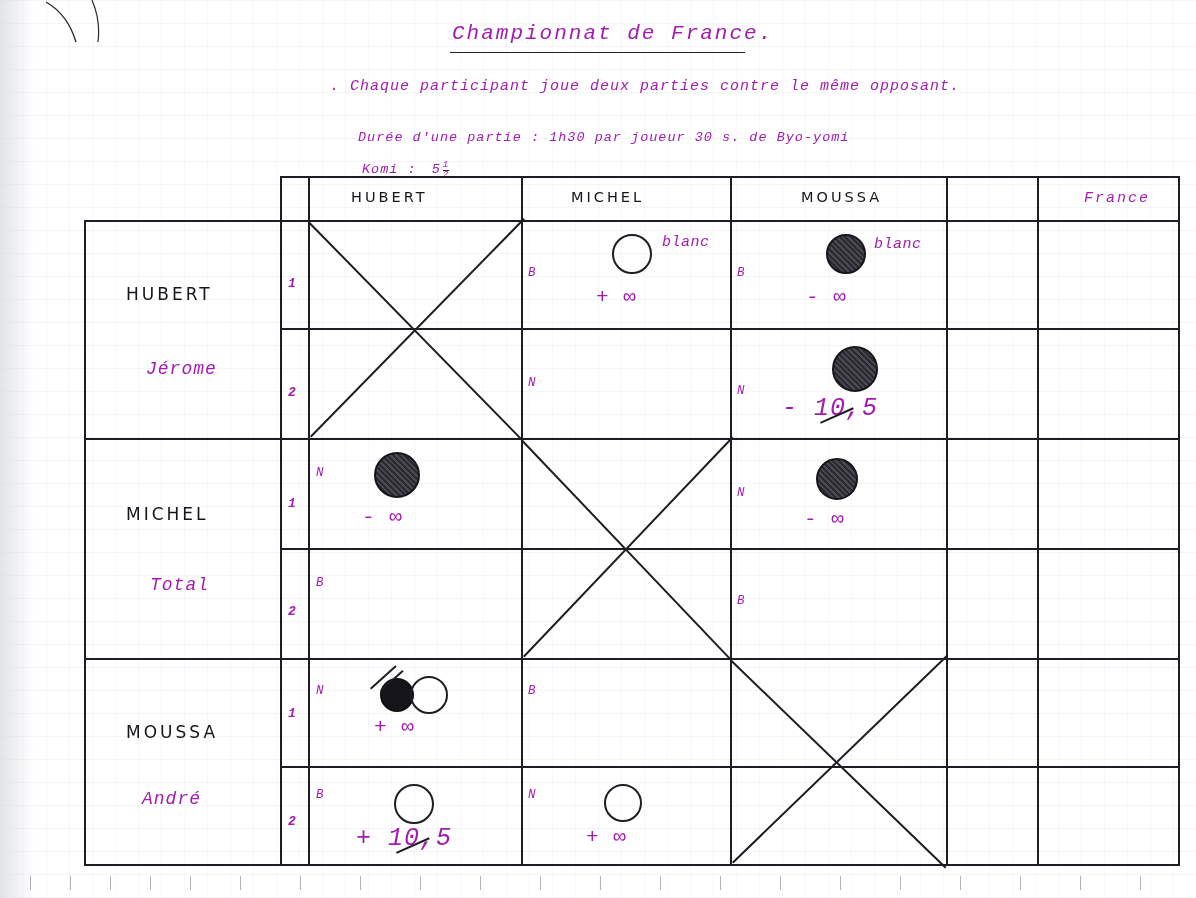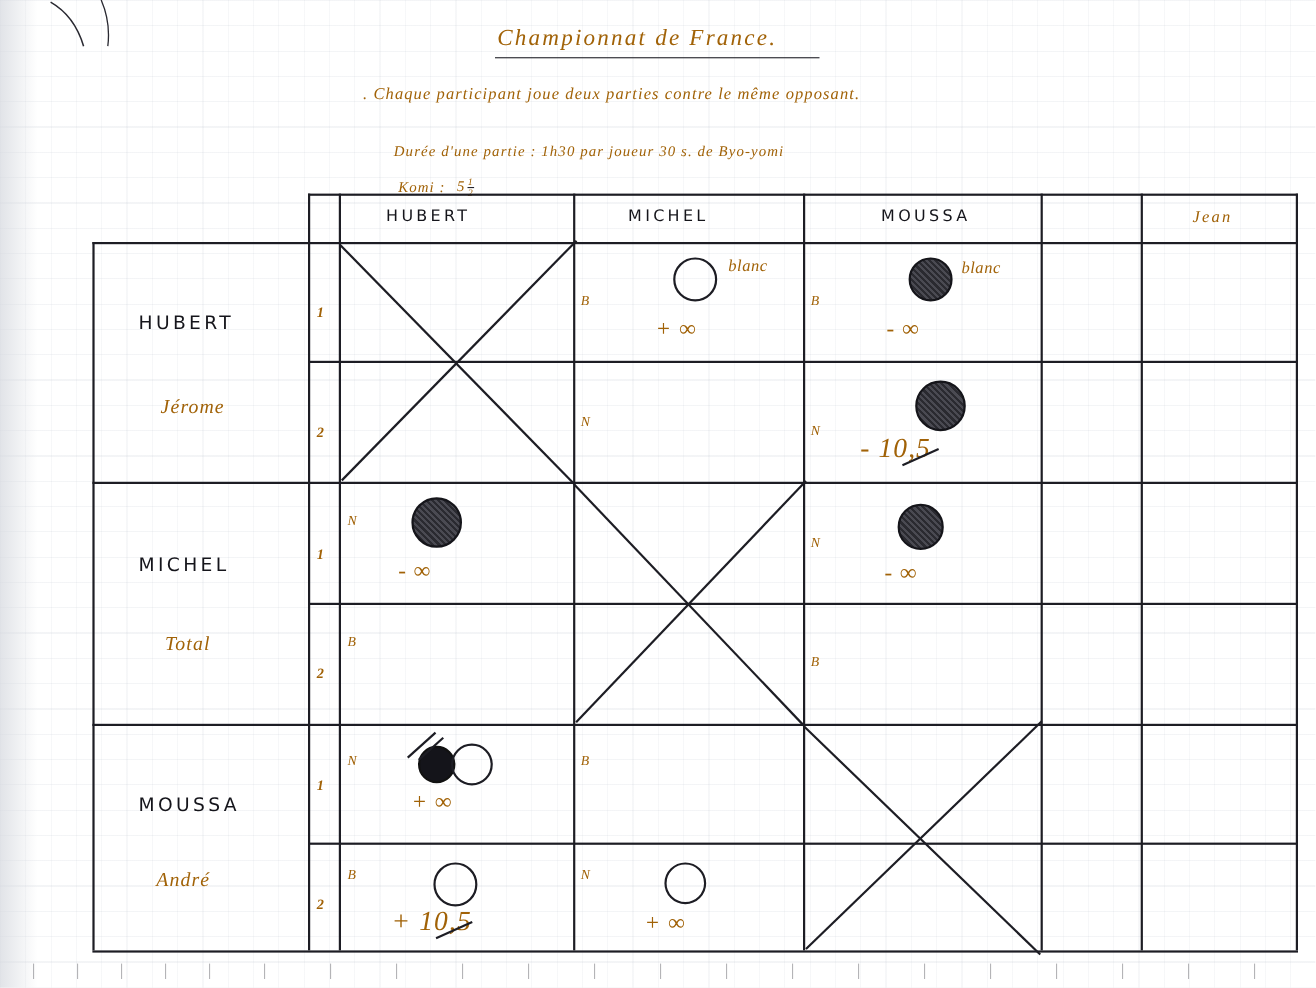--- a/index.html
+++ b/index.html
@@ -22,23 +22,23 @@
   .edge-left{
     position:absolute;left:0;top:0;width:34px;height:898px;
     background:linear-gradient(to right, rgba(215,218,224,0.75), rgba(255,255,255,0));
     pointer-events:none;
   }
   .edge-top-scribble{
     position:absolute;left:40px;top:0;width:70px;height:44px;
     pointer-events:none;
   }
   .hand{
-    font-family:Liberation Serif, serif;
+    font-family:Liberation Mono, monospace;
     font-style:italic;
-    color:#a16207;
+    color:#a21caf;
   }
   .print{
     font-family:"DejaVu Sans", sans-serif;
     letter-spacing:2px;
     color:#15151b;
   }
 
   
   #title{
     position:absolute;left:452px;top:22px;
@@ -156,21 +156,21 @@
   <div class="ln v" style="left:224px;top:0px;height:688px;"></div>
   <div class="ln v" style="left:437px;top:0px;height:688px;"></div>
   <div class="ln v" style="left:646px;top:0px;height:688px;"></div>
   <div class="ln v" style="left:862px;top:0px;height:688px;"></div>
   <div class="ln v" style="left:953px;top:0px;height:688px;"></div>
   <div class="ln v" style="left:1094px;top:0px;height:688px;"></div>
 
   <div class="cell-label print colhead" style="left:267px;top:13px;">HUBERT</div>
   <div class="cell-label print colhead" style="left:487px;top:13px;">MICHEL</div>
   <div class="cell-label print colhead" style="left:717px;top:13px;">MOUSSA</div>
-  <div class="cell-label hand" style="left:1000px;top:14px;font-size:15px;letter-spacing:2px;">Jean</div>
+  <div class="cell-label hand" style="left:1000px;top:14px;font-size:15px;letter-spacing:2px;">France</div>
 
   <div class="cell-label print rowname" style="left:42px;top:108px;">HUBERT</div>
   <div class="cell-label hand rowsub" style="left:62px;top:183px;">Jérome</div>
 
   <div class="cell-label print rowname" style="left:42px;top:328px;">MICHEL</div>
   <div class="cell-label hand rowsub" style="left:66px;top:399px;">Total</div>
 
   <div class="cell-label print rowname" style="left:42px;top:546px;">MOUSSA</div>
   <div class="cell-label hand rowsub" style="left:58px;top:613px;">André</div>
 

